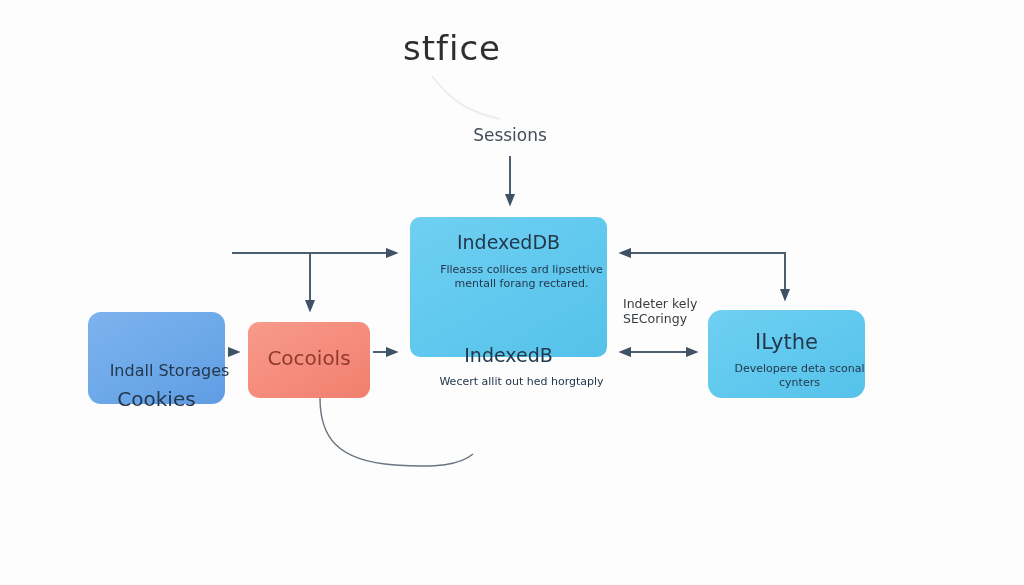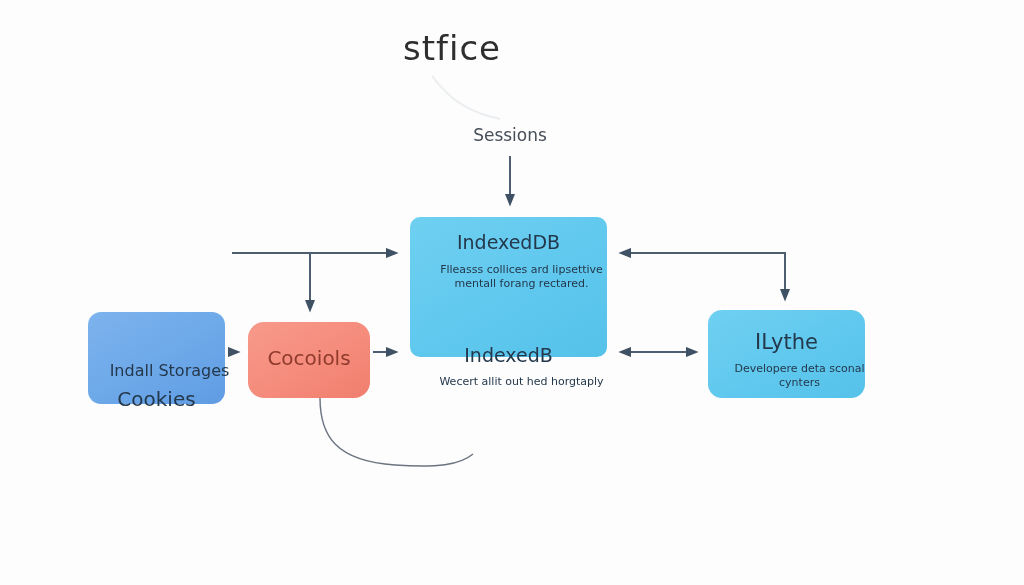--- a/index.html
+++ b/index.html
@@ -64,21 +64,21 @@
   .node-cookies{
     left:88px;top:312px;width:137px;height:92px;
     background:linear-gradient(150deg,#7db3ee 0%,var(--cornflower) 60%,#5f9ce3 100%);
     border-radius:13px;
   }
   .node-cookies .t1{top:36px;font-size:20px;margin-top:39px;}
   .node-cookies .d1{top:52px;font-size:16px;}
   .node-cocoiols{
     left:248px;top:322px;width:122px;height:76px;
     background:linear-gradient(150deg,#f79a8b 0%,var(--salmon) 60%,#f07e6e 100%);
-    border-radius:16px;
+    border-radius:11px;
     color:var(--salmon-text);
   }
   .node-cocoiols .t1{top:24px;font-size:20px;}
   .node-ilythe{
     left:708px;top:310px;width:157px;height:88px;
     background:linear-gradient(150deg,#6fd0f1 0%,var(--sky) 55%,#55c2ea 100%);
     border-radius:14px;
   }
   .node-ilythe .t1{top:20px;font-size:21px;}
   .node-ilythe .d1{top:52px;}
@@ -135,14 +135,18 @@
   <div class="node node-cocoiols">
     <div class="node-title t1">Cocoiols</div>
   </div>
 
   <div class="node node-ilythe">
     <div class="node-title t1">ILythe</div>
     <div class="node-desc d1">Developere deta sconal</div>
     <div class="node-desc d2">cynters</div>
   </div>
 
+  <div class="edge-note">
+    <div>Indeter kely</div>
+    <div>SECoringy</div>
+  </div>
 
 </div>
 
 </body></html>

